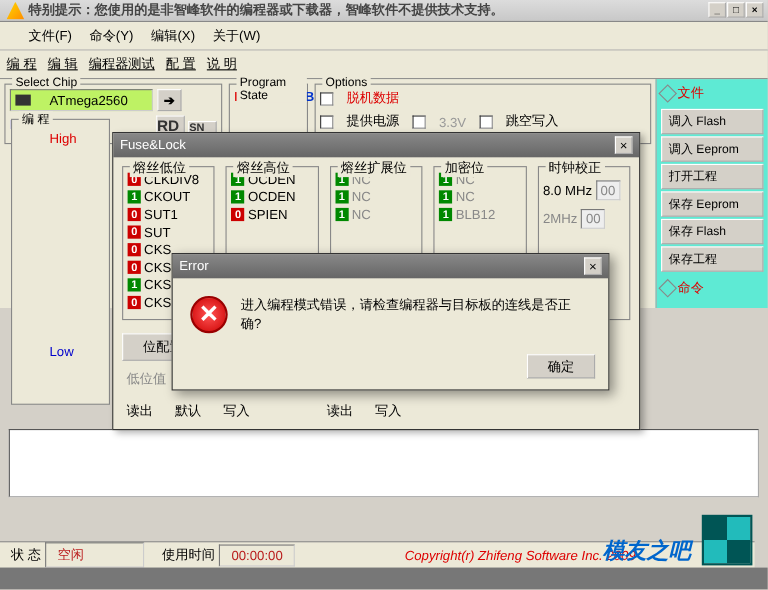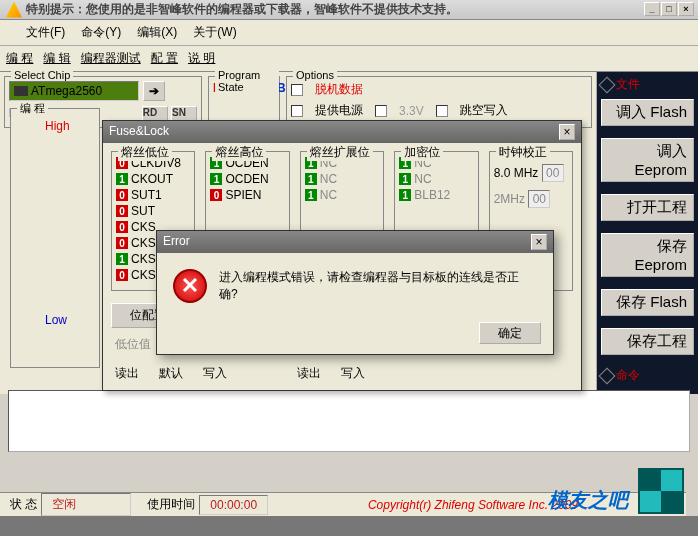--- a/index.html
+++ b/index.html
@@ -8,42 +8,42 @@
 .tip .icon{width:16px;height:16px;background:linear-gradient(135deg,#ffd700,#ff8c00);clip-path:polygon(50% 0,100% 100%,0 100%)}
 .tip .text{color:#444;font-weight:bold}
 .winctl{position:absolute;top:2px;right:4px;display:flex;gap:1px}
 .winbtn{width:16px;height:14px;background:#d4d0c8;border:1px outset #fff;display:flex;align-items:center;justify-content:center;font-size:9px;font-weight:bold}
 .menubar{padding:2px 22px;background:#ece9d8;border-bottom:1px solid #aaa;display:flex;gap:8px}
 .menubar span{padding:2px 4px}
 .toolbar{padding:4px 6px;background:#ece9d8;border-bottom:1px solid #888;display:flex;gap:10px;font-size:13px}
 .toolbar span{text-decoration:underline}
 .mainrow{display:flex;position:relative}
 .mainleft{flex:1;padding:4px;background:#ece9d8}
-.sidepanel{width:102px;background:#0f172a;padding:4px;border-left:1px solid #aaa}
+.sidepanel{width:102px;background:#5eead4;padding:4px;border-left:1px solid #aaa}
 .group{border:1px solid #888;padding:4px;margin-bottom:4px;position:relative;background:#ece9d8}
 .group-title{position:absolute;top:-8px;left:6px;background:#ece9d8;padding:0 3px;font-size:11px}
 .chiprow{display:flex;gap:4px}
-.chipsel{border:1px inset #ccc;background:#4d7c0f;padding:2px 4px;width:130px;display:flex;align-items:center;gap:3px}
+.chipsel{border:1px inset #ccc;background:#bef264;padding:2px 4px;width:130px;display:flex;align-items:center;gap:17px}
 .chipicon{width:14px;height:10px;background:#333;display:inline-block}
 .arrowbtn{width:22px;height:20px;border:1px outset #fff;background:#d4d0c8;display:flex;align-items:center;justify-content:center;font-weight:bold}
 .idline{color:#00f;font-weight:bold;margin-top:4px;font-size:13px}
 .progstate{display:inline-block;vertical-align:top;position:relative}
 .prgbox{display:flex;gap:2px}
 .prgcol{display:flex;flex-direction:row;align-items:center;font-size:11px;font-weight:bold}
 .prg-red{color:#d00}.prg-green{color:#080}.prg-blue{color:#03c}
 .optrow{display:flex;gap:12px;align-items:center;margin-bottom:4px}
 .chk{width:12px;height:12px;border:1px inset #888;background:#fff;display:inline-block}
 .red{color:#d00}
 .dimmed{color:#999}
 .proggroup{position:absolute;left:10px;top:108px;width:90px;border:1px solid #888;height:260px;background:#ece9d8;padding:4px}
 .proghigh{color:#d00;margin-left:30px;margin-top:6px}
 .proglow{color:#00c;margin-left:30px;margin-top:180px}
 .side-title{color:#d00;margin-bottom:6px;display:flex;align-items:center;gap:3px}
 .side-title:before{content:"";width:10px;height:10px;border:1px solid #888;transform:rotate(45deg)}
-.sidebtn{border:1px outset #fff;background:#d4d0c8;padding:3px 6px;margin-bottom:12px;text-align:right;font-size:15px}
+.sidebtn{border:1px outset #fff;background:#d4d0c8;padding:3px 6px;margin-bottom:2px;text-align:left;font-size:11px}
 .fusewin{position:absolute;left:102px;top:120px;width:480px;background:#ece9d8;border:1px solid #333;box-shadow:3px 3px 6px rgba(0,0,0,.3);z-index:10}
 .flbar{background:linear-gradient(#888,#666);color:#fff;padding:3px 6px;font-size:12px;display:flex;justify-content:space-between}
 .flbody{padding:8px;display:flex;gap:10px}
 .fcol{border:1px solid #888;padding:4px;flex:1;position:relative;min-height:140px}
 .fcol .hdr{position:absolute;top:-8px;left:6px;background:#ece9d8;padding:0 3px}
 .bit{display:flex;align-items:center;gap:3px;margin-bottom:2px}
 .bitbox{width:12px;height:12px;display:inline-flex;align-items:center;justify-content:center;color:#fff;font-size:10px;font-weight:bold}
 .b0{background:#c00}.b1{background:#080}
 .gray{color:#888}
 .clkcol{width:90px}
@@ -98,21 +98,21 @@
       <div class="group" style="width:198px">
         <span class="group-title">Select Chip</span>
         <div class="chiprow">
           <div class="chipsel">
             <span class="chipicon"></span>
             <span>ATmega2560</span>
           </div>
           <div class="arrowbtn">➔</div>
         </div>
         <div class="idline"><span>ID:</span> <span>1E：98：01</span>
-          <span style="float:right;color:#333;font-weight:normal"><span class="arrowbtn" style="display:inline-block;width:26px;height:16px;font-size:10px">RD</span> <span class="arrowbtn" style="display:inline-block;width:26px;height:16px;font-size:10px">SN</span></span>
+          <span style="float:right;color:#333;font-weight:normal"><span class="arrowbtn" style="display:inline-block;width:26px;height:16px;font-size:14px">RD</span> <span class="arrowbtn" style="display:inline-block;width:26px;height:16px;font-size:10px">SN</span></span>
         </div>
       </div>
       <div class="group progstate" style="width:72px">
         <span class="group-title">Program State</span>
         <div class="prgbox">
           <div class="prgcol">
               <span class="prg-red">PRG</span>
               <span class="prg-green">ISP</span>
             </div>
           <div class="prgcol">

